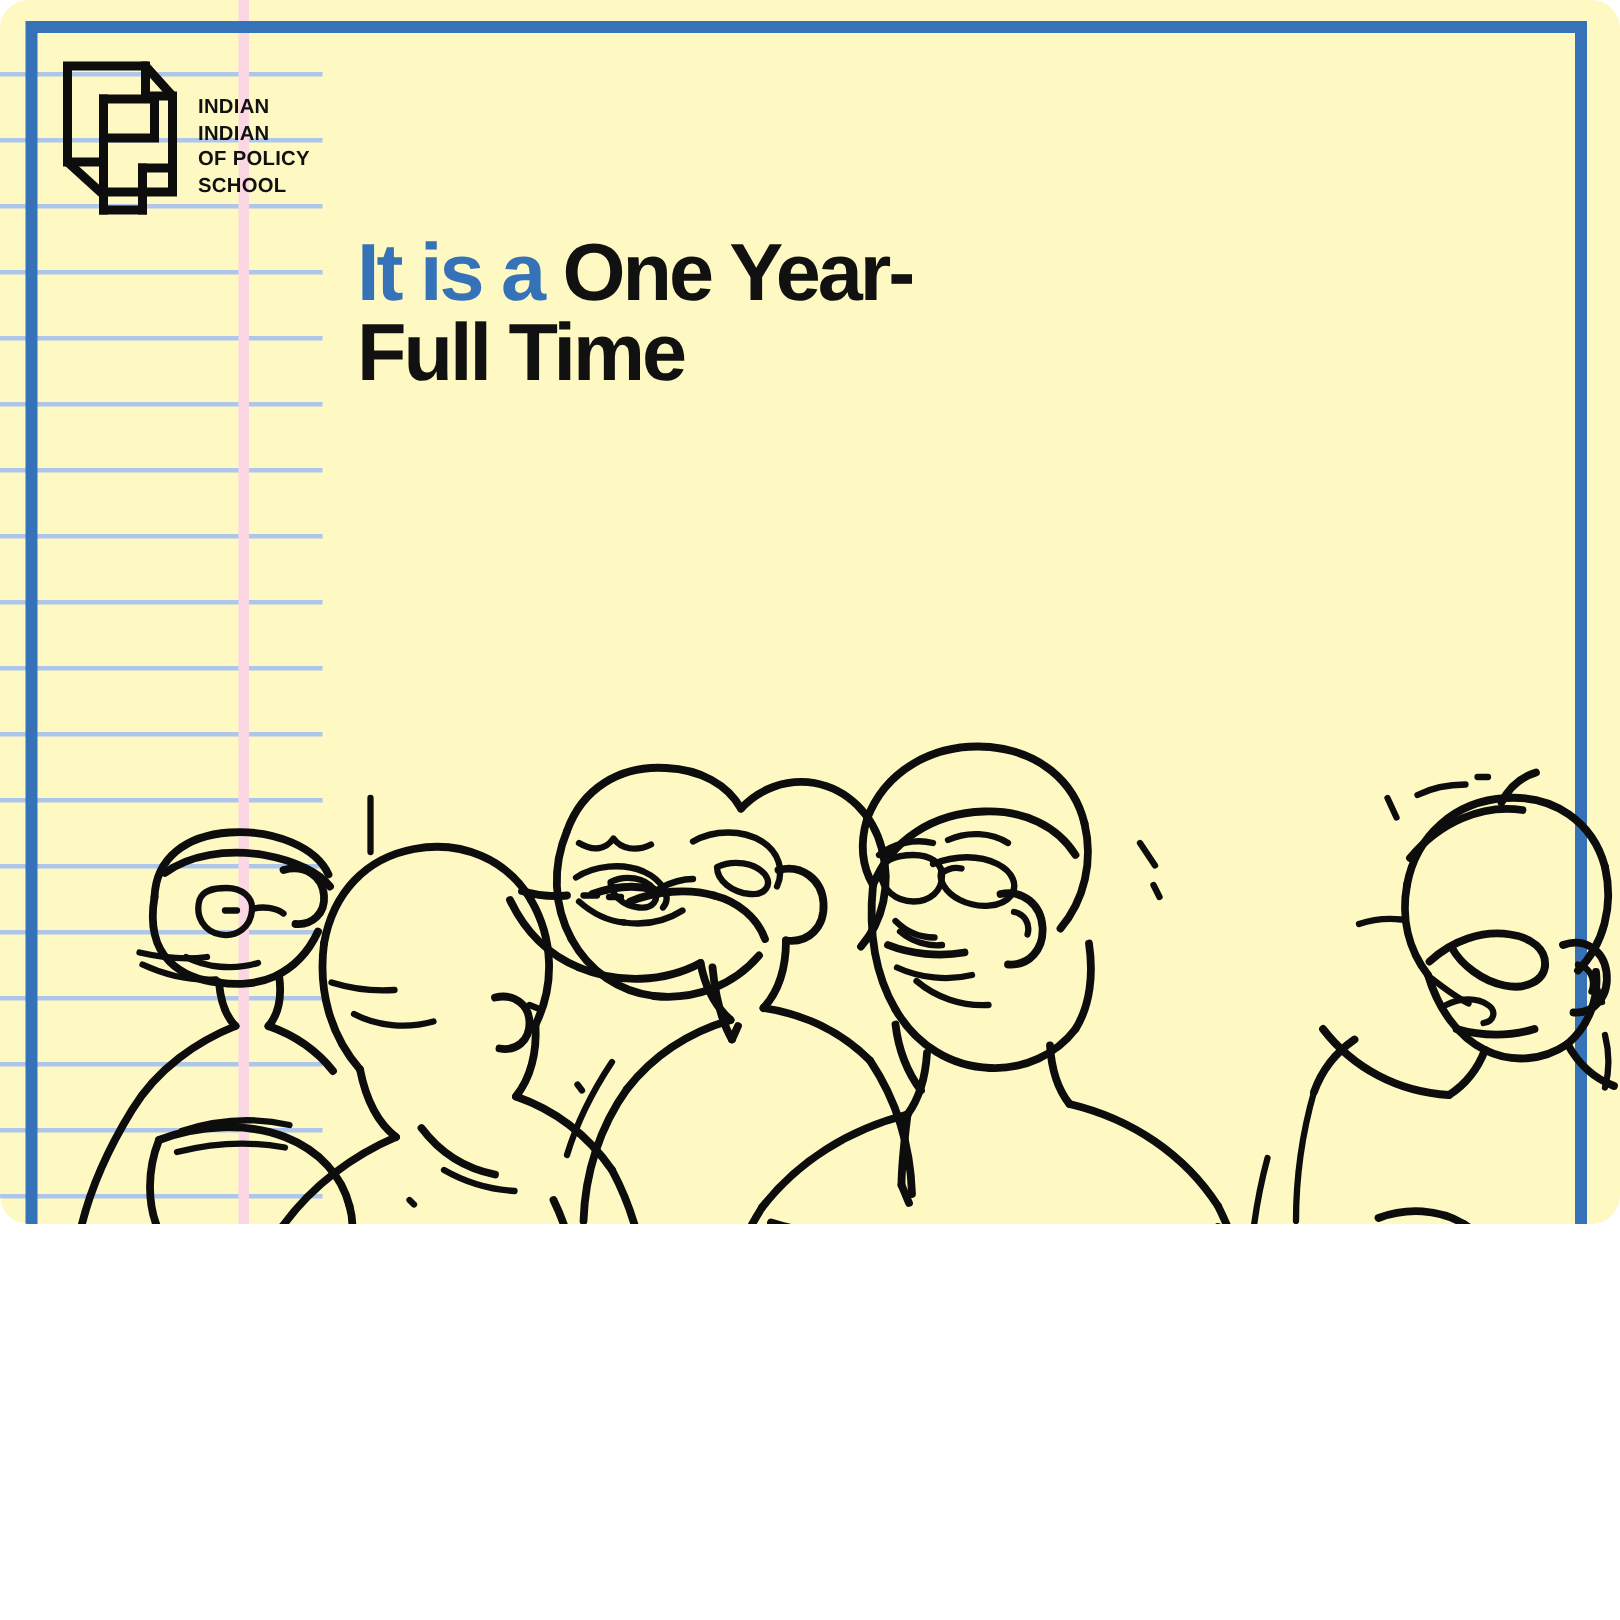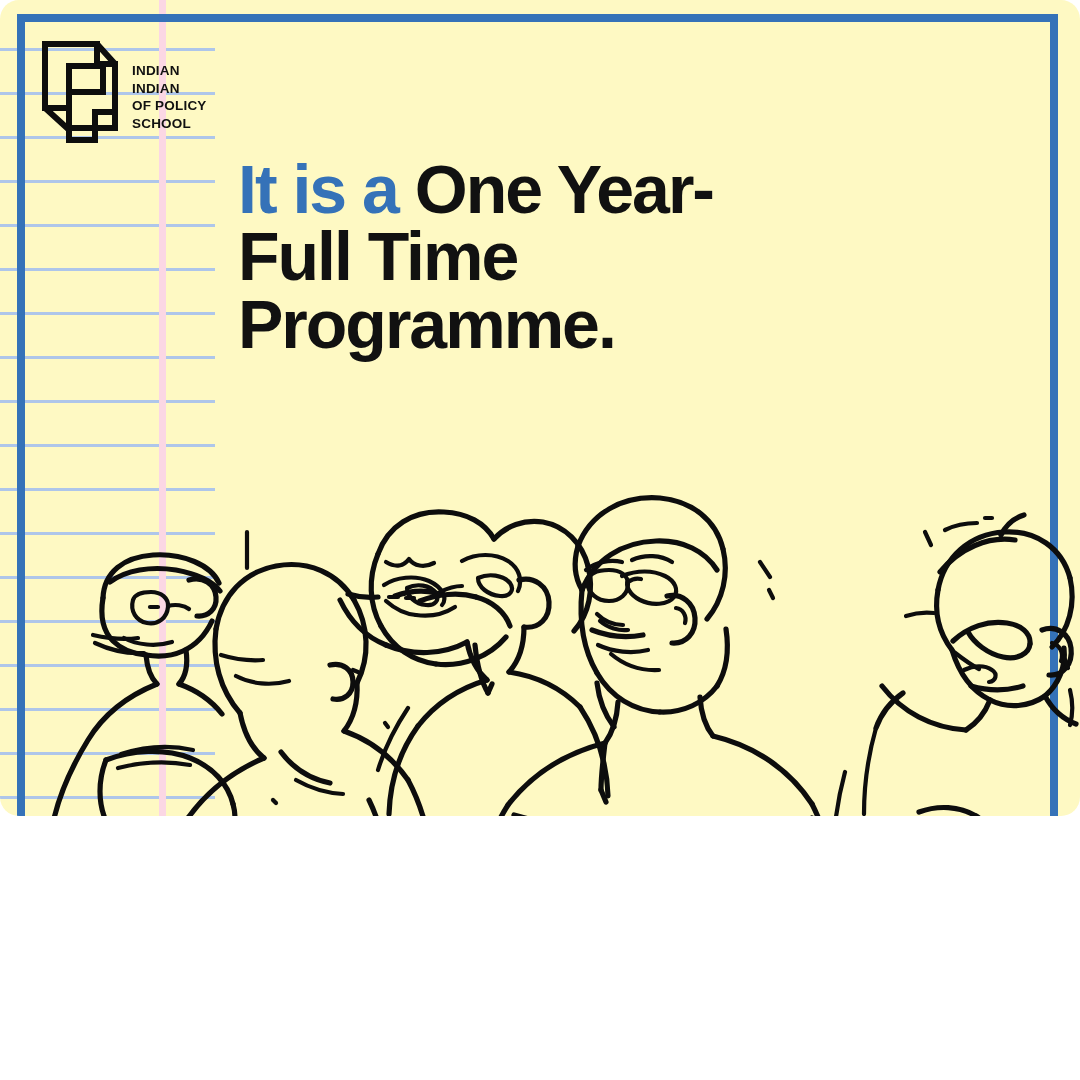--- a/index.html
+++ b/index.html
@@ -76,21 +76,21 @@
   }
 
   
   #headline {
     position: absolute;
     left: 238px;
     top: 156px;
     width: 700px;
     font-family: "Liberation Sans", sans-serif;
     font-weight: bold;
-    font-size: 68px;
+    font-size: 54px;
     line-height: 0.99;
     letter-spacing: -2.0px;
     color: #111111;
   }
   #headline .accent { color: #3572b8; }
 
   
   #illustration {
     position: absolute;
     left: 0;
@@ -409,16 +409,15 @@
       <div>INDIAN</div>
       <div>INDIAN</div>
       <div>OF POLICY</div>
       <div>SCHOOL</div>
     </div>
   </div>
 
   <div id="headline">
     <span class="accent">It is a</span><span> One Year-</span><br>
     <span>Full Time</span><br>
-    <span>Programme.</span>
   </div>
 
 </div>
 
 </body></html>

